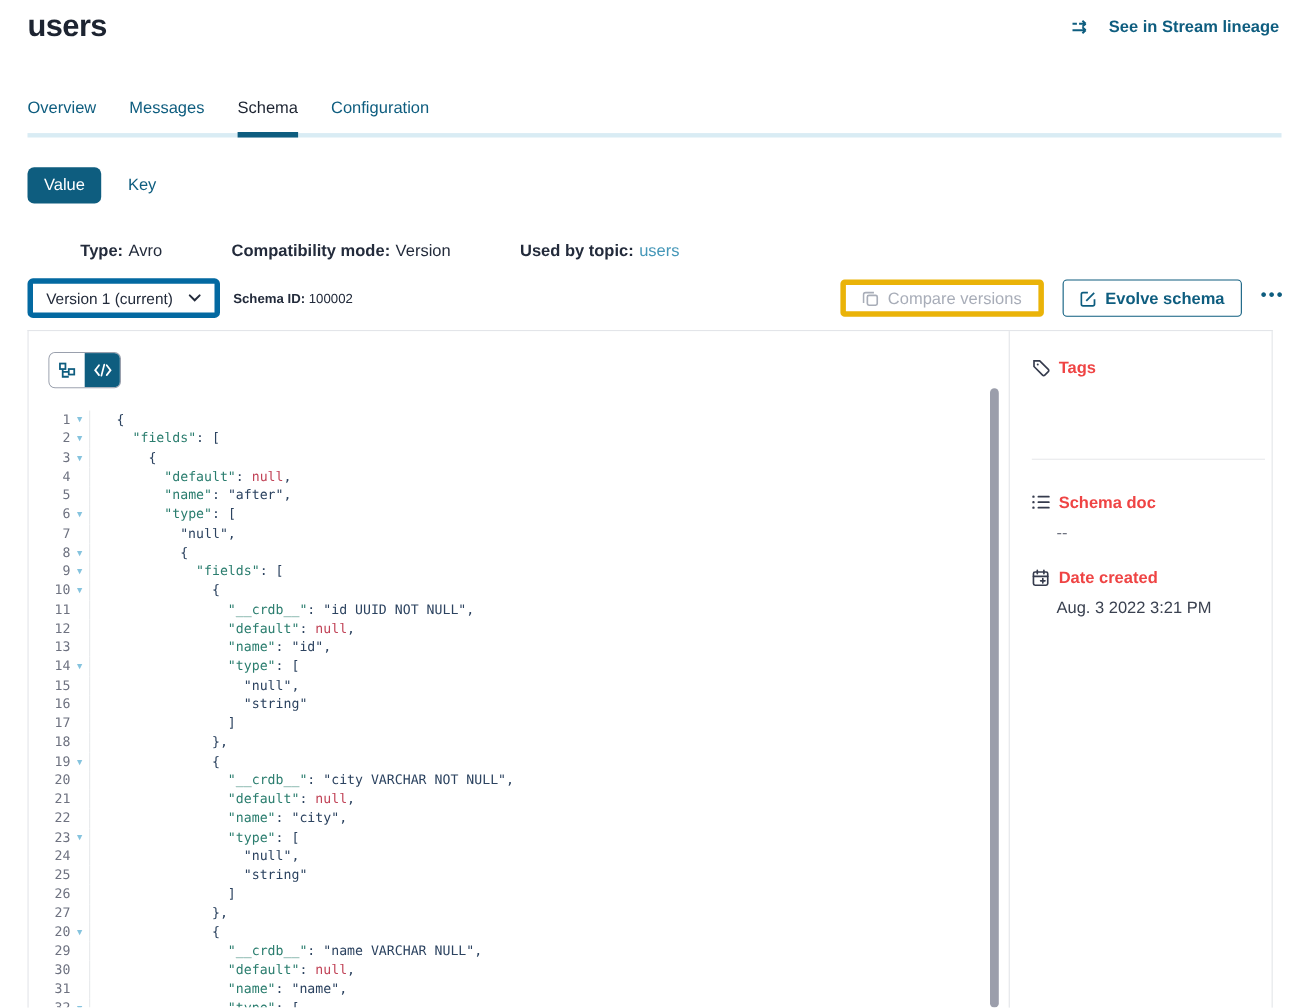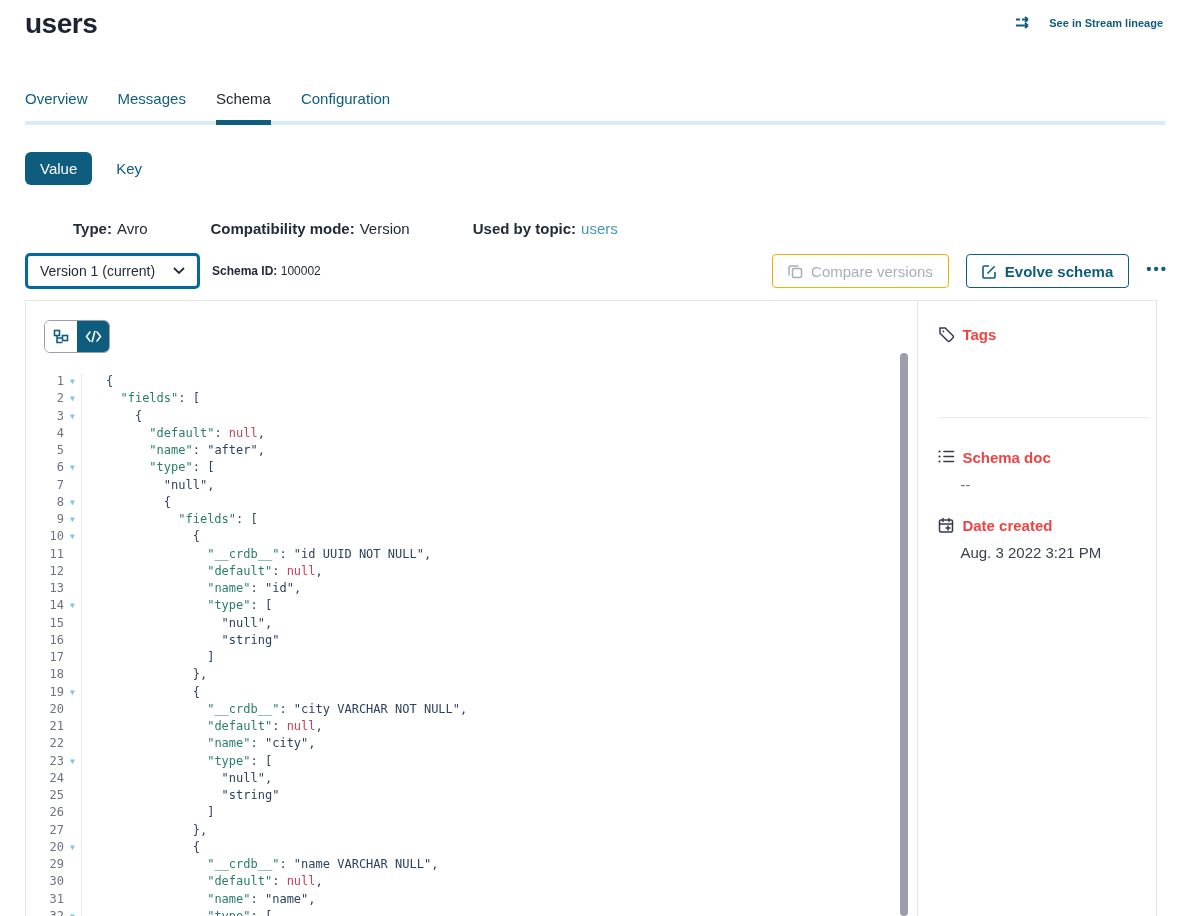--- a/index.html
+++ b/index.html
@@ -9,21 +9,21 @@
     --accent:#0e5d7f; --text:#232b3b; --link-blue:#4597b8;
     --tab-bar:#d9ecf4; --border:#e3e5e9; --muted:#6f7380;
     --tk-key:#2a7d6e; --tk-str:#2c4360; --tk-null:#c14357;
     --ln:#6e7280; --fold:#85c3de; --scroll:#9b9eab;
   }
 
   
   .hdr { position:absolute; left:25px; top:8px; }
   .title { font-size:28px; font-weight:700; letter-spacing:-0.5px; color:#1d2431; }
   .lineage { position:absolute; top:16px; right:26px; display:flex; align-items:center; gap:17px;
-             color:var(--accent); font-size:11px; font-weight:700; cursor:pointer; }
+             color:var(--accent); font-size:15px; font-weight:700; cursor:pointer; }
 
   
   .tabs { position:absolute; left:25px; top:90px; width:1140px; display:flex; gap:30px;
           border-bottom:4px solid var(--tab-bar); }
   .tab { position:relative; font-size:15px; color:var(--accent); padding-bottom:14px; cursor:pointer; }
   .tab.active { color:#1d2431; font-weight:400; }
   .tab.active::after { content:""; position:absolute; left:0; right:0; bottom:-4px; height:5px;
                        background:var(--accent); }
 
   
@@ -34,29 +34,29 @@
 
   
   .meta { position:absolute; left:25px; top:220px; font-size:15px; display:flex; gap:15px; }
   .meta b { font-weight:700; }
   .meta .grp { display:flex; gap:5px;margin-left:48px; }
   .meta .lnk { color:var(--link-blue); cursor:pointer; }
 
   
   .verrow { position:absolute; left:25px; top:253px; right:21px; height:36px;
             display:flex; align-items:center; }
-  .select { width:175px; height:36px; border:3px solid #0369a1; border-radius:5px;
+  .select { width:175px; height:36px; border:5px solid #0369a1; border-radius:5px;
             display:flex; align-items:center; justify-content:space-between;
             padding:0 12px; font-size:14px; cursor:pointer; background:#fff; }
   .schemaid { margin-left:12px; font-size:12px; }
   .schemaid b { font-weight:700; }
   .right-btns { margin-left:auto; display:flex; align-items:center; gap:17px; }
   .btn { height:34px; display:flex; align-items:center; gap:8px; padding:0 15px;
          border-radius:4px; font-size:15px; background:#fff; font-family:inherit; }
-  .btn.disabled { border:1px solid #eab308; color:#a8adb8; cursor:default; }
+  .btn.disabled { border:5px solid #eab308; color:#a8adb8; cursor:default; }
   .btn.primary-outline { border:1.5px solid var(--accent); color:var(--accent);
                          font-weight:600; cursor:pointer; }
   .ellipsis { color:var(--accent); font-size:15px; font-weight:700; letter-spacing:2px;
               cursor:pointer; line-height:1; padding-bottom:6px; }
 
   
   .panel { position:absolute; left:25px; top:300px; width:1132px; height:616px;
            border:1px solid var(--border); border-bottom:none; display:flex; }
   .editor { position:relative; width:893px; height:100%; overflow:hidden; }
   .viewtoggle { position:absolute; left:18px; top:19px; display:flex; height:33px;

